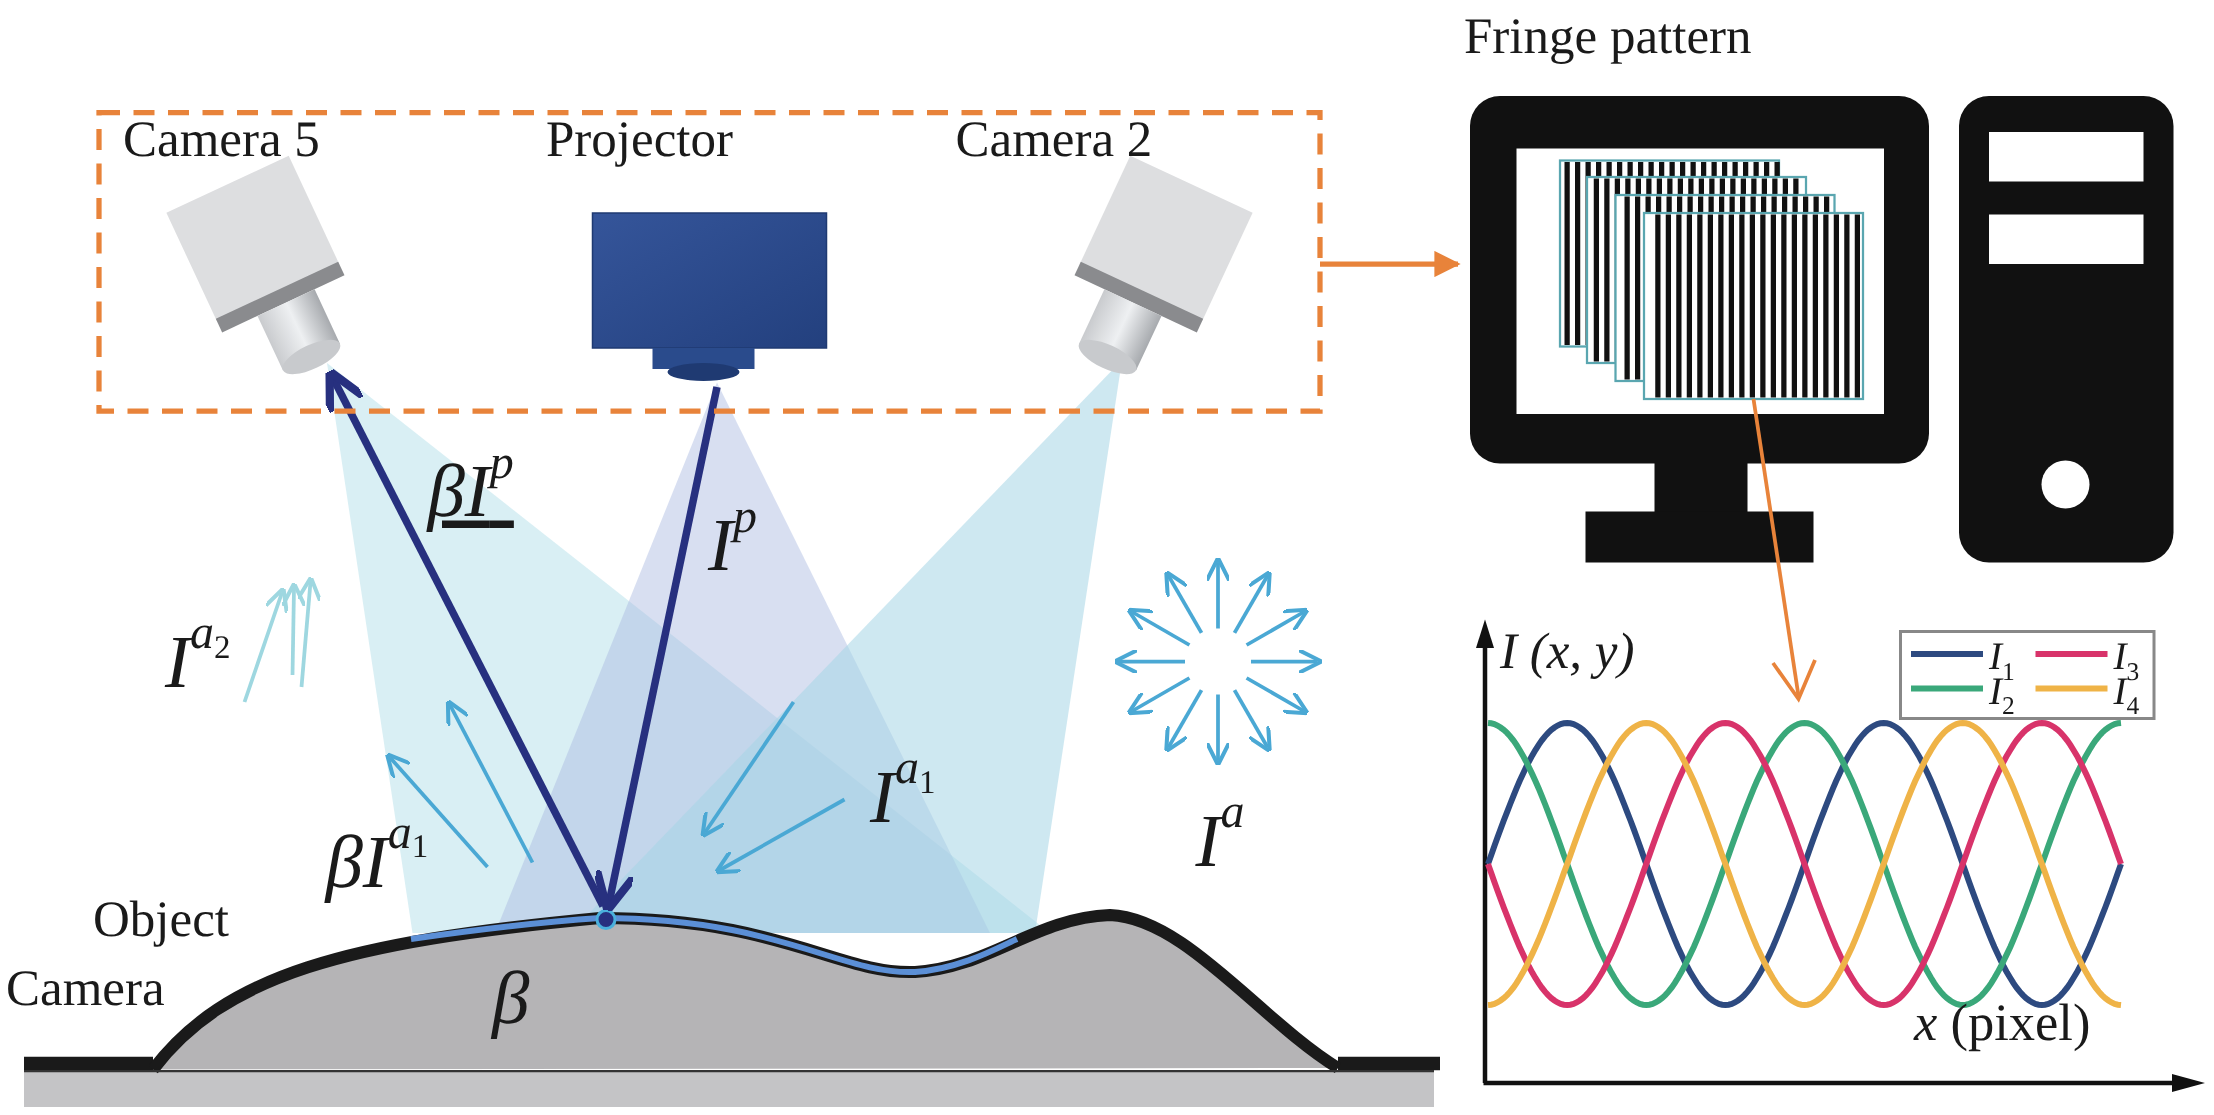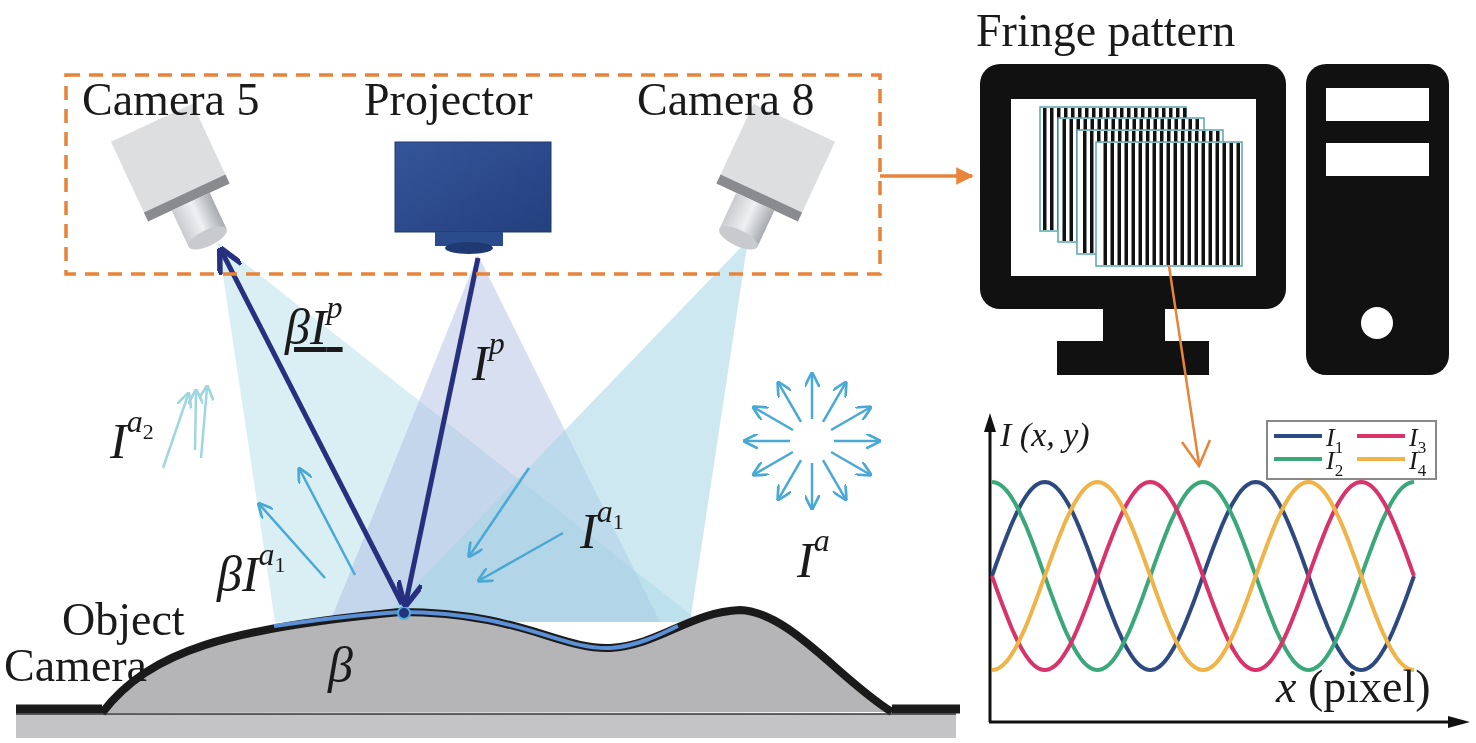--- a/index.html
+++ b/index.html
@@ -1,19 +1,19 @@
 <!DOCTYPE html>
 <html><head>
 <meta charset="utf-8">
 <style>
   html, body { margin: 0; padding: 0; background: #ffffff; }
   body { width: 1476px; height: 743px; position: relative; overflow: hidden; font-family: "Liberation Serif", serif; }
   svg { position: absolute; left: 0; top: 0; }
   .lbl { position: absolute; color: #1a1a1a; font-family: "Liberation Serif", serif; white-space: nowrap; line-height: 1; }
-  .big { font-size: 46px; }
+  .big { font-size: 34px; }
   .math { font-style: italic; font-size: 50px; }
   .math sup { font-size: 32px; vertical-align: 0.8em; line-height: 0; }
   .math sub { font-size: 22px; font-style: normal; vertical-align: -0.3em; }
 </style>
 </head>
 <body>
 
 <svg id="scene" width="1476" height="743" viewBox="0 0 1476 743">
   <defs>
     <marker id="ah-dark" viewBox="0 0 10 10" refX="8" refY="5" markerWidth="5" markerHeight="5" orient="auto-start-reverse">
@@ -255,28 +255,28 @@
         <g>
           <line x1="1357" y1="459" x2="1405" y2="459" stroke="#efb347" stroke-width="4"></line>
           <text x="1409" y="469" font-family="Liberation Serif, serif" font-size="26" font-style="italic" fill="#1a1a1a">I<tspan dy="7" font-size="17" font-style="normal">4</tspan></text>
         </g>
       </g>
   </g>
 </svg>
 
 <div class="lbl big" style="left:82px; top:77px;">Camera 5</div>
 <div class="lbl big" style="left:364px; top:77px;">Projector</div>
-<div class="lbl big" style="left:637px; top:77px;">Camera 8</div>
+<div class="lbl big" style="left:637px; top:77px;">Camera 2</div>
 <div class="lbl big" style="left:976px; top:8px;">Fringe pattern</div>
 
 <div class="lbl big" style="left:62px; top:597px;">Object</div>
 <div class="lbl big" style="left:4px; top:643px;">Camera</div>
 <div class="lbl math" style="left:328px; top:640px;">β</div>
 
 <div class="lbl math" style="left:285px; top:302px;text-decoration:underline;"><span>βI</span><sup>p</sup></div>
 <div class="lbl math" style="left:472px; top:338px;"><span>I</span><sup>p</sup></div>
 <div class="lbl math" style="left:110px; top:416px;"><span>I</span><sup><span>a</span><sub>2</sub></sup></div>
 <div class="lbl math" style="left:580px; top:506px;"><span>I</span><sup><span>a</span><sub>1</sub></sup></div>
 <div class="lbl math" style="left:217px; top:549px;"><span>βI</span><sup><span>a</span><sub>1</sub></sup></div>
 <div class="lbl math" style="left:797px; top:535px;"><span>I</span><sup>a</sup></div>
 
 <div class="lbl" style="left:1000px; top:418px; font-size:34px;"><i>I</i> <span style="font-style:italic">(x, y)</span></div>
-<div class="lbl" style="left:1276px; top:664px; font-size:46px;"><i>x</i> <span>(pixel)</span></div>
+<div class="lbl" style="left:1276px; top:664px; font-size:35px;"><i>x</i> <span>(pixel)</span></div>
 
 </body></html>

